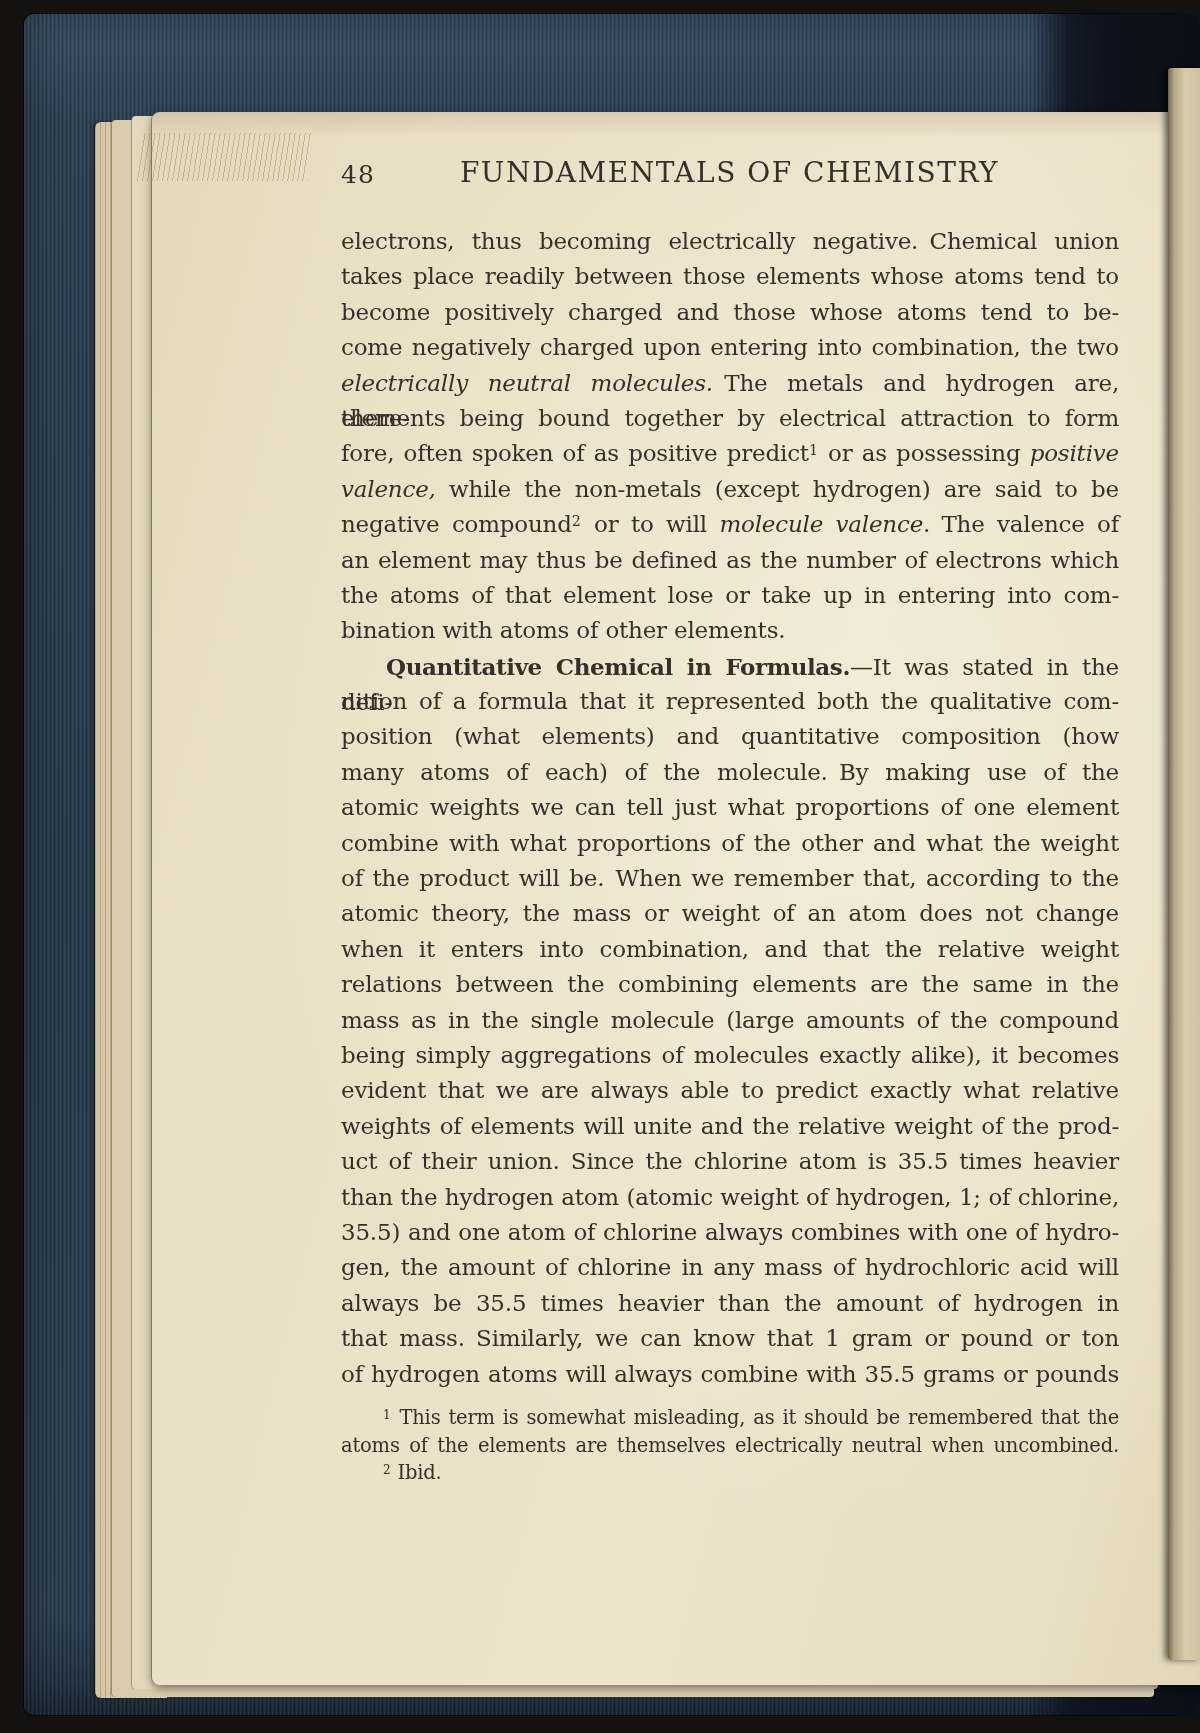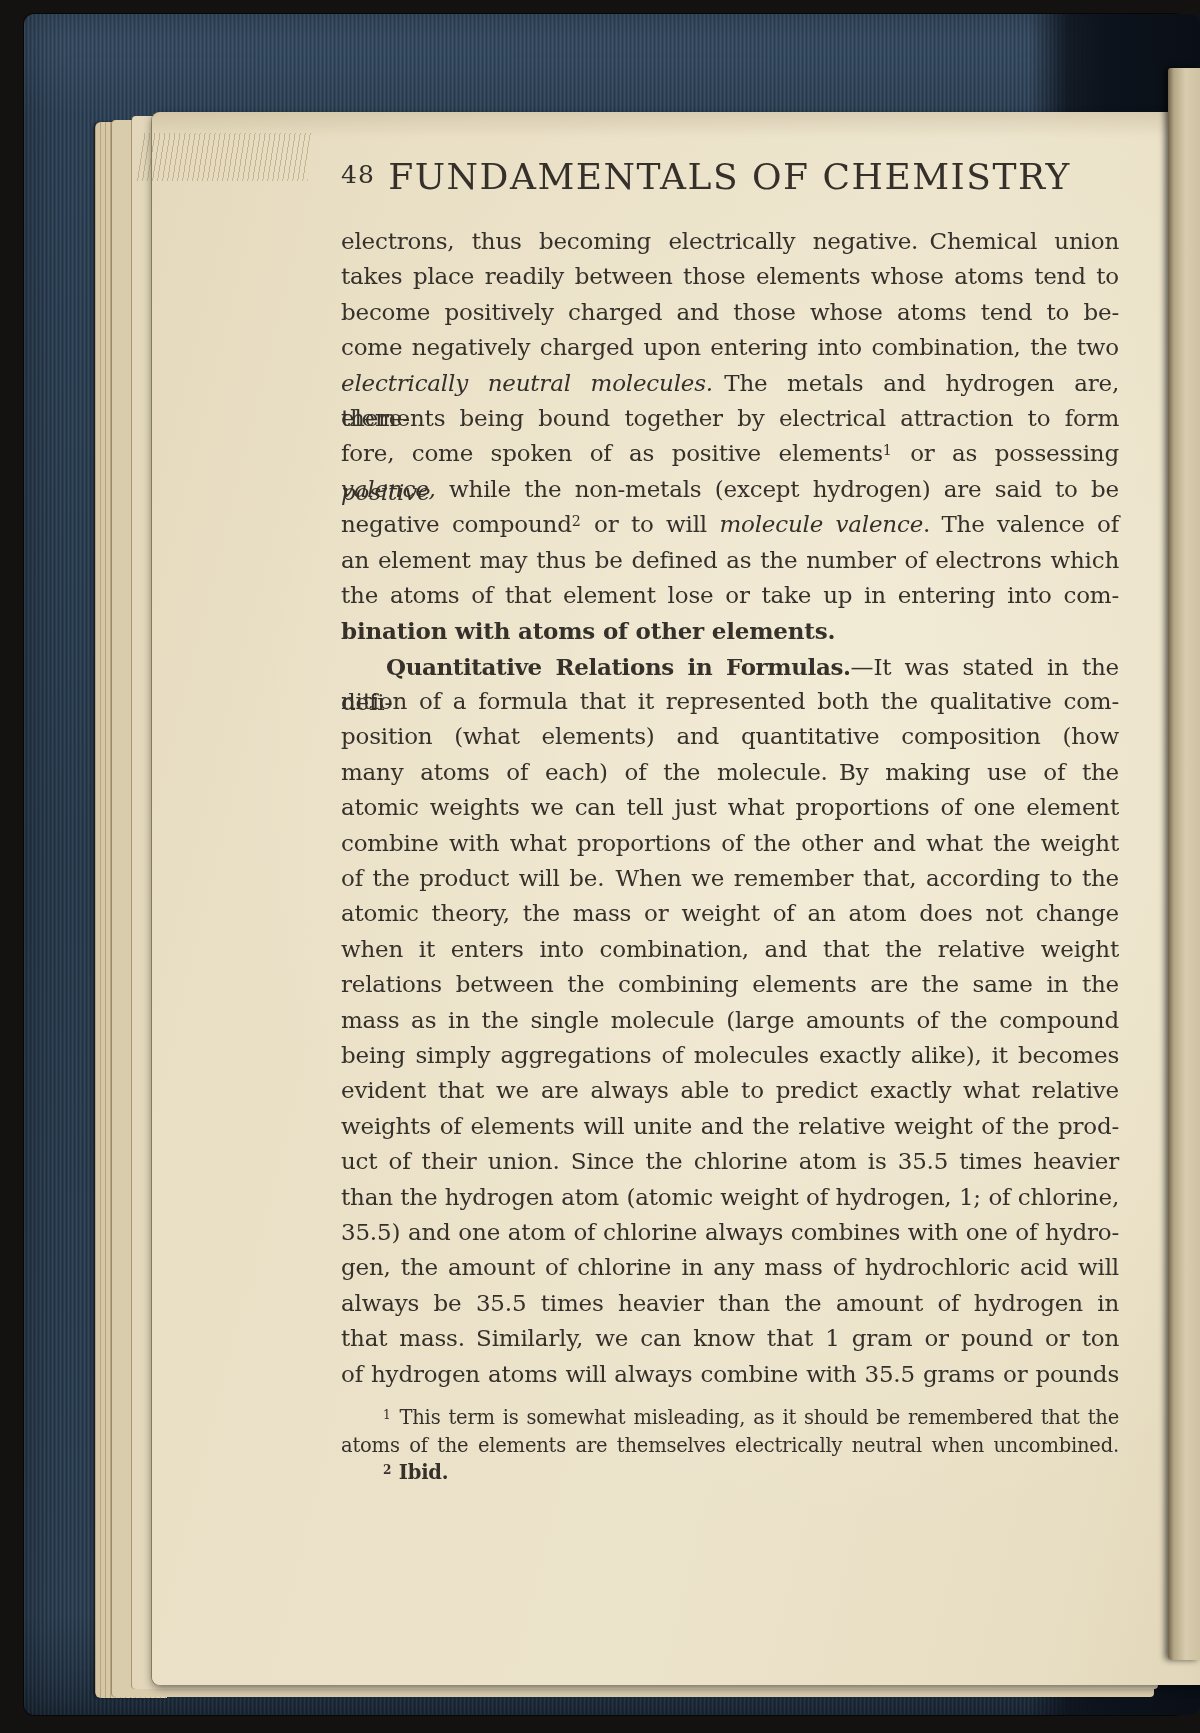--- a/index.html
+++ b/index.html
@@ -70,32 +70,32 @@
     box-shadow:-3px 0 6px rgba(0,0,0,.6);
   }
   
   .print{color:#35302a;}
   .header-row{position:absolute;left:189px;top:44px;width:777px;height:38px;}
   .pagenum{
     position:absolute;left:0;top:4px;font-size:25px;letter-spacing:1px;
   }
   .running-title{
     position:absolute;left:0;top:0;width:100%;text-align:center;
-    font-size:36px;letter-spacing:1.5px;white-space:nowrap;
+    font-size:28px;letter-spacing:1.5px;white-space:nowrap;
   }
   .body-text{
     position:absolute;left:189px;top:112px;width:778px;
     font-size:23px;letter-spacing:-0.2px;
   }
   .tline{
     height:35.4px;line-height:35.4px;white-space:nowrap;
     text-align:justify;text-align-last:justify;white-space:normal;
     overflow:visible;
   }
-  .tline.noju{text-align:center;text-align-last:left;font-weight:bold;}
+  .tline.noju{text-align:center;text-align-last:left;}
   .tline.ind{text-indent:45px;}
   .footnotes{
     position:absolute;left:189px;top:1292px;width:778px;
     font-size:19.5px;letter-spacing:-0.2px;
   }
   .footnotes .tline{height:27.5px;line-height:27.5px;}
   .footnotes .tline.ind{text-indent:42px;}
   .it{font-style:italic;}
   .bd{font-weight:bold;letter-spacing:-0.4px;}
   .sup{font-size:.62em;position:relative;top:-.45em;margin:0 1px 0 0;}
@@ -116,27 +116,27 @@
       <span class="pagenum">48</span>
       <div class="running-title">FUNDAMENTALS OF CHEMISTRY</div>
     </div>
     <div class="body-text">
         <div class="tline"><span>electrons, thus becoming electrically negative. Chemical union</span></div>
         <div class="tline"><span>takes place readily between those elements whose atoms tend to</span></div>
         <div class="tline"><span>become positively charged and those whose atoms tend to be-</span></div>
         <div class="tline"><span>come negatively charged upon entering into combination, the two</span></div>
         <div class="tline"><span class="it">electrically neutral molecules.</span><span> The metals and hydrogen are, there-</span></div>
         <div class="tline"><span>elements being bound together by electrical attraction to form</span></div>
-        <div class="tline"><span>fore, come spoken of as positive elements</span><span class="sup">1</span><span> or as possessing </span><span class="it">positive</span></div>
+        <div class="tline"><span>fore, often spoken of as positive predict</span><span class="sup">1</span><span> or as possessing </span><span class="it">positive</span></div>
         <div class="tline"><span class="it">valence,</span><span> while the non-metals (except hydrogen) are said to be</span></div>
         <div class="tline"><span>negative compound</span><span class="sup">2</span><span> or to will </span><span class="it">molecule valence</span><span>. The valence of</span></div>
         <div class="tline"><span>an element may thus be defined as the number of electrons which</span></div>
         <div class="tline"><span>the atoms of that element lose or take up in entering into com-</span></div>
         <div class="tline noju"><span>bination with atoms of other elements.</span></div>
-        <div class="tline ind"><span class="bd">Quantitative Relations in Formulas.</span><span>—It was stated in the defi-</span></div>
+        <div class="tline ind"><span class="bd">Quantitative Chemical in Formulas.</span><span>—It was stated in the defi-</span></div>
         <div class="tline"><span>nition of a formula that it represented both the qualitative com-</span></div>
         <div class="tline"><span>position (what elements) and quantitative composition (how</span></div>
         <div class="tline"><span>many atoms of each) of the molecule. By making use of the</span></div>
         <div class="tline"><span>atomic weights we can tell just what proportions of one element</span></div>
         <div class="tline"><span>combine with what proportions of the other and what the weight</span></div>
         <div class="tline"><span>of the product will be. When we remember that, according to the</span></div>
         <div class="tline"><span>atomic theory, the mass or weight of an atom does not change</span></div>
         <div class="tline"><span>when it enters into combination, and that the relative weight</span></div>
         <div class="tline"><span>relations between the combining elements are the same in the</span></div>
         <div class="tline"><span>mass as in the single molecule (large amounts of the compound</span></div>

